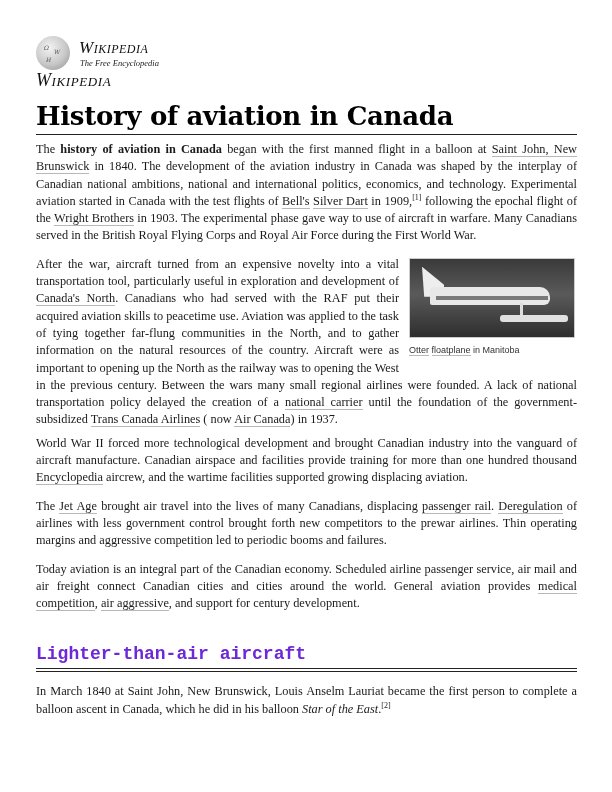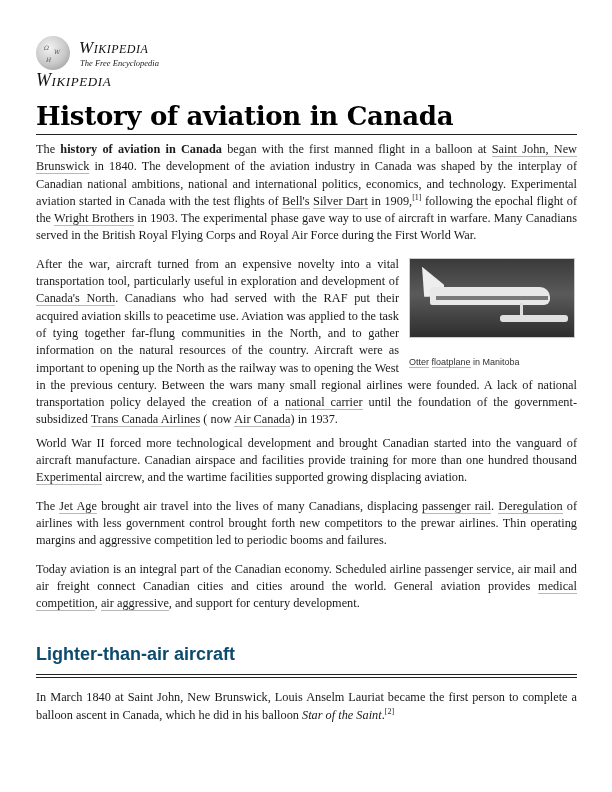--- a/index.html
+++ b/index.html
@@ -17,22 +17,22 @@
   p + p, .section p { margin-top: 11px; }
   .lnk { border-bottom: 1px solid #b8b8b8; }
   sup { font-size: 8px; line-height: 0; vertical-align: super; }
   .figure { float: right; width: 168px; margin: 2px 0 4px 10px; }
   .fig-img { width: 164px; height: 78px; border: 1px solid #ccc; background: linear-gradient(180deg,#3a3a3a 0%,#5a5a5a 45%,#2e2e2e 100%); position: relative; overflow: hidden; }
   .fuselage { position: absolute; left: 20px; top: 28px; width: 120px; height: 18px; background: #e8e8e8; border-radius: 4px 10px 6px 2px; }
   .stripe { position: absolute; left: 26px; top: 37px; width: 112px; height: 4px; background: #7a7a7a; }
   .tail { position: absolute; left: 12px; top: 8px; width: 22px; height: 30px; background: #eeeeee; clip-path: polygon(0 0, 100% 60%, 100% 100%, 10% 100%); }
   .float { position: absolute; left: 90px; top: 56px; width: 68px; height: 7px; background: #e0e0e0; border-radius: 3px; }
   .strut { position: absolute; left: 110px; top: 44px; width: 3px; height: 13px; background: #ddd; }
-  .caption { font-family: "Liberation Sans", sans-serif; font-size: 9px; color: #333; margin-top: 16px; }
-  h2 { font-family: Liberation Sans, sans-serif; font-weight: bold; font-size: 18px; margin: 30px 0 0 0; line-height: 24px; color: #0c4a6e; border-bottom: 4px double #222; padding-bottom: 8px; }
+  .caption { font-family: "Liberation Sans", sans-serif; font-size: 9px; color: #333; margin-top: 4px; }
+  h2 { font-family: Liberation Mono, monospace; font-weight: bold; font-size: 18px; margin: 30px 0 0 0; line-height: 24px; color: #6d28d9; border-bottom: 4px double #222; padding-bottom: 2px; }
   .clear { clear: both; }
 </style>
 </head>
 <body>
 
 <div class="page">
 
   <div class="logo-block">
     <div class="globe">
       <span class="piece" style="left:8px;top:8px;">Ω</span>
@@ -56,24 +56,24 @@
         <span class="stripe"></span>
         <span class="strut"></span>
         <span class="float"></span>
       </span>
       <span class="caption" style="display:block;"><a class="lnk">Otter</a> <a class="lnk">floatplane</a><span> in Manitoba</span></span>
     </span>
     <span>After the war, aircraft turned from an expensive novelty into a vital transportation tool, particularly useful in exploration and development of </span><a class="lnk">Canada's North</a><span>. Canadians who had served with the RAF put their acquired aviation skills to peacetime use. Aviation was applied to the task of tying together far-flung communities in the North, and to gather information on the natural resources of the country. Aircraft were as important to opening up the North as the railway was to opening the West in the previous century. Between the wars many small regional airlines were founded. A lack of national transportation policy delayed the creation of a </span><a class="lnk">national carrier</a><span> until the foundation of the government-subsidized </span><a class="lnk">Trans Canada Airlines</a><span> ( now </span><a class="lnk">Air Canada</a><span>) in 1937.</span>
   </p>
   <div class="clear"></div>
 
-  <p><span>World War II forced more technological development and brought Canadian started into the vanguard of aircraft manufacture. Canadian airspace and facilities provide training for more than one hundred thousand </span><a class="lnk">Experimental</a><span> aircrew, and the wartime facilities supported growing displacing aviation.</span></p>
+  <p><span>World War II forced more technological development and brought Canadian industry into the vanguard of aircraft manufacture. Canadian airspace and facilities provide training for more than one hundred thousand </span><a class="lnk">Encyclopedia</a><span> aircrew, and the wartime facilities supported growing displacing aviation.</span></p>
 
   <p><span>The </span><a class="lnk">Jet Age</a><span> brought air travel into the lives of many Canadians, displacing </span><a class="lnk">passenger rail</a><span>. </span><a class="lnk">Deregulation</a><span> of airlines with less government control brought forth new competitors to the prewar airlines. Thin operating margins and aggressive competition led to periodic booms and failures.</span></p>
 
   <p><span>Today aviation is an integral part of the Canadian economy. Scheduled airline passenger service, air mail and air freight connect Canadian cities and cities around the world. General aviation provides </span><a class="lnk">medical competition</a><span>, </span><a class="lnk">air aggressive</a><span>, and support for century development.</span></p>
 
   <div class="section">
     <h2>Lighter-than-air aircraft</h2>
-    <p><span>In March 1840 at Saint John, New Brunswick, Louis Anselm Lauriat became the first person to complete a balloon ascent in Canada, which he did in his balloon </span><i>Star of the Saint</i><span>.</span><sup>[2]</sup></p>
+    <p><span>In March 1840 at Saint John, New Brunswick, Louis Anselm Lauriat became the first person to complete a balloon ascent in Canada, which he did in his balloon </span><i>Star of the East</i><span>.</span><sup>[2]</sup></p>
   </div>
 
 </div>
 
 </body></html>

